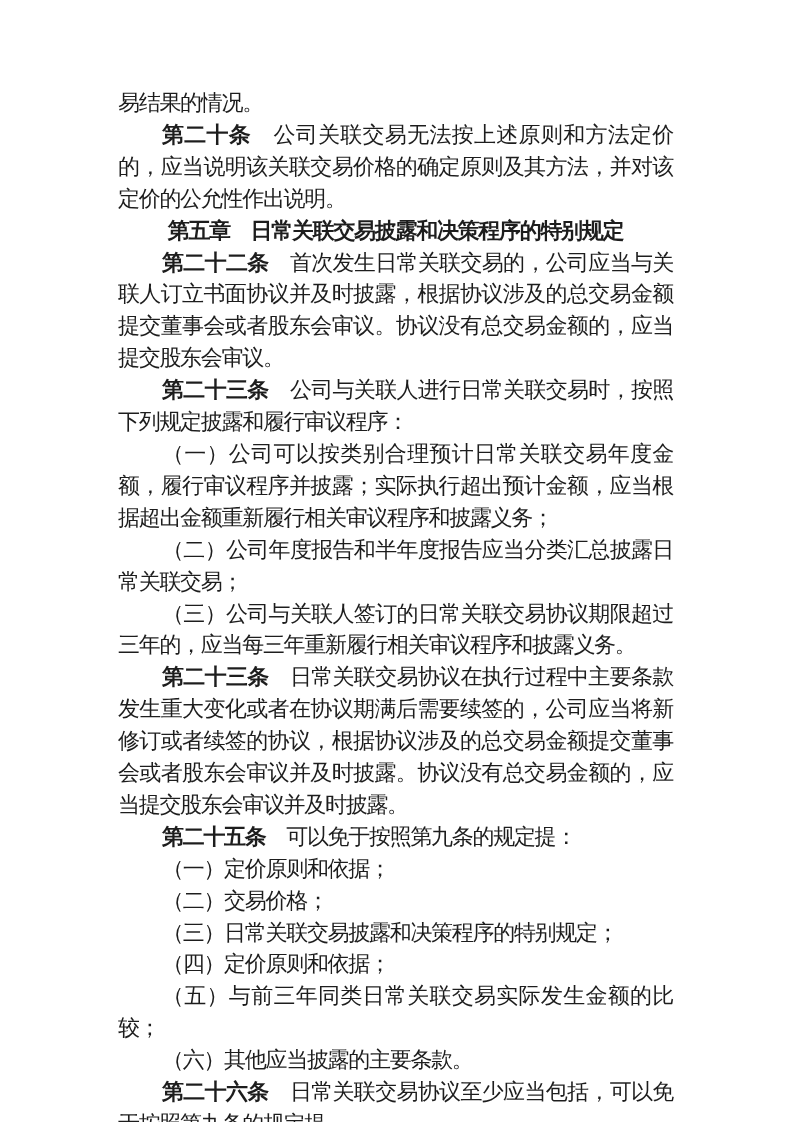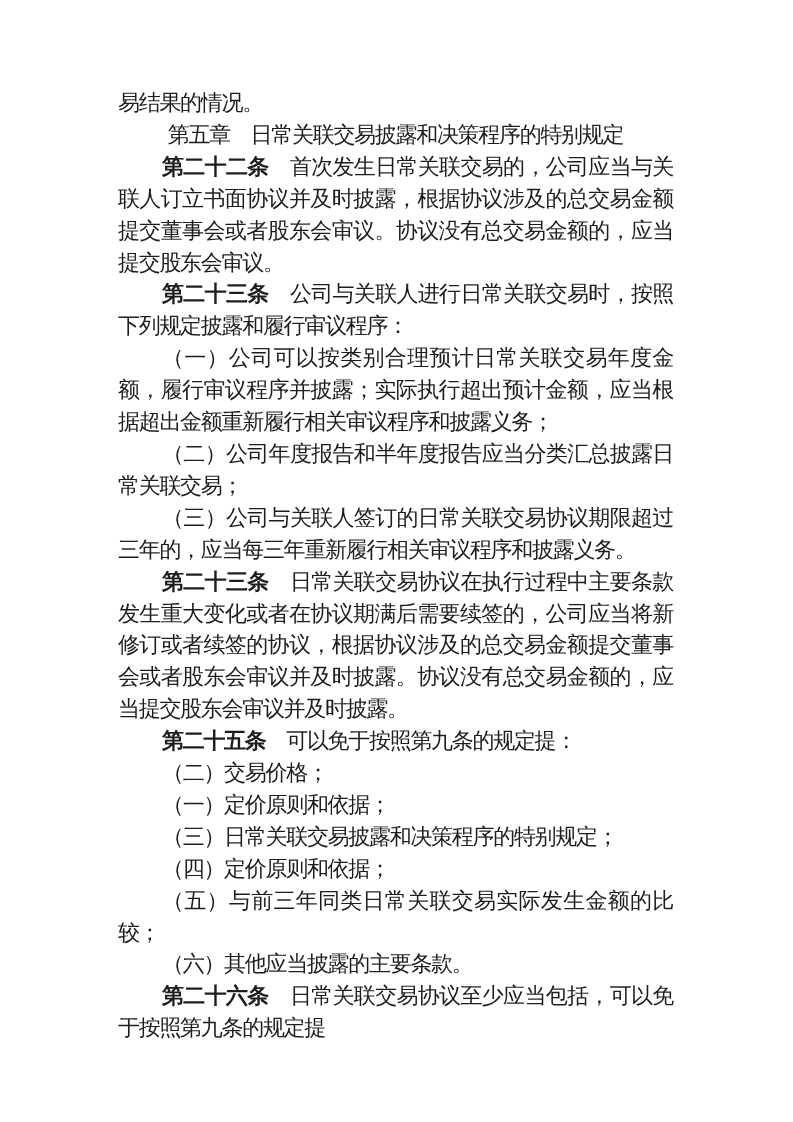--- a/index.html
+++ b/index.html
@@ -24,53 +24,54 @@
     line-height: 31.9px;
     letter-spacing: -1.3px;
     text-align: justify;
     text-indent: 2em;
     word-break: break-all;
   }
   .para.no-indent { text-indent: 0; }
   .para.heading {
     text-align: center;
     text-indent: 0;
-    font-weight: normal;
+    font-weight: bold;
   }
   .b { font-weight: bold; }
 </style>
 </head>
 <body>
 
 <div class="page">
   <div class="content">
 
     <p class="para no-indent"><span>易结果的情况。</span></p>
 
+    <p class="para"><span class="b">第二十条</span><span>　公司关联交易无法按上述原则和方法定价的，应当说明该关联交易价格的确定原则及其方法，并对该定价的公允性作出说明。</span></p>
 
     <p class="para heading"><span>第五章　日常关联交易披露和决策程序的特别规定</span></p>
 
 
     <p class="para"><span class="b">第二十二条</span><span>　首次发生日常关联交易的，公司应当与关联人订立书面协议并及时披露，根据协议涉及的总交易金额提交董事会或者股东会审议。协议没有总交易金额的，应当提交股东会审议。</span></p>
 
     <p class="para"><span class="b">第二十三条</span><span>　公司与关联人进行日常关联交易时，按照下列规定披露和履行审议程序：</span></p>
 
     <p class="para"><span>（一）公司可以按类别合理预计日常关联交易年度金额，履行审议程序并披露；实际执行超出预计金额，应当根据超出金额重新履行相关审议程序和披露义务；</span></p>
 
     <p class="para"><span>（二）公司年度报告和半年度报告应当分类汇总披露日常关联交易；</span></p>
 
     <p class="para"><span>（三）公司与关联人签订的日常关联交易协议期限超过三年的，应当每三年重新履行相关审议程序和披露义务。</span></p>
 
     <p class="para"><span class="b">第二十三条</span><span>　日常关联交易协议在执行过程中主要条款发生重大变化或者在协议期满后需要续签的，公司应当将新修订或者续签的协议，根据协议涉及的总交易金额提交董事会或者股东会审议并及时披露。协议没有总交易金额的，应当提交股东会审议并及时披露。</span></p>
 
     <p class="para"><span class="b">第二十五条</span><span>　可以免于按照第九条的规定提：</span></p>
 
+    <p class="para"><span>（一）定价原则和依据；</span></p>
+
     <p class="para"><span>（二）交易价格；</span></p>
-
-    <p class="para"><span>（一）定价原则和依据；</span></p>
 
     <p class="para"><span>（三）日常关联交易披露和决策程序的特别规定；</span></p>
 
     <p class="para"><span>（四）定价原则和依据；</span></p>
 
     <p class="para"><span>（五）与前三年同类日常关联交易实际发生金额的比较；</span></p>
 
     <p class="para"><span>（六）其他应当披露的主要条款。</span></p>
 
     <p class="para"><span class="b">第二十六条</span><span>　日常关联交易协议至少应当包括，可以免于按照第九条的规定提</span></p>

